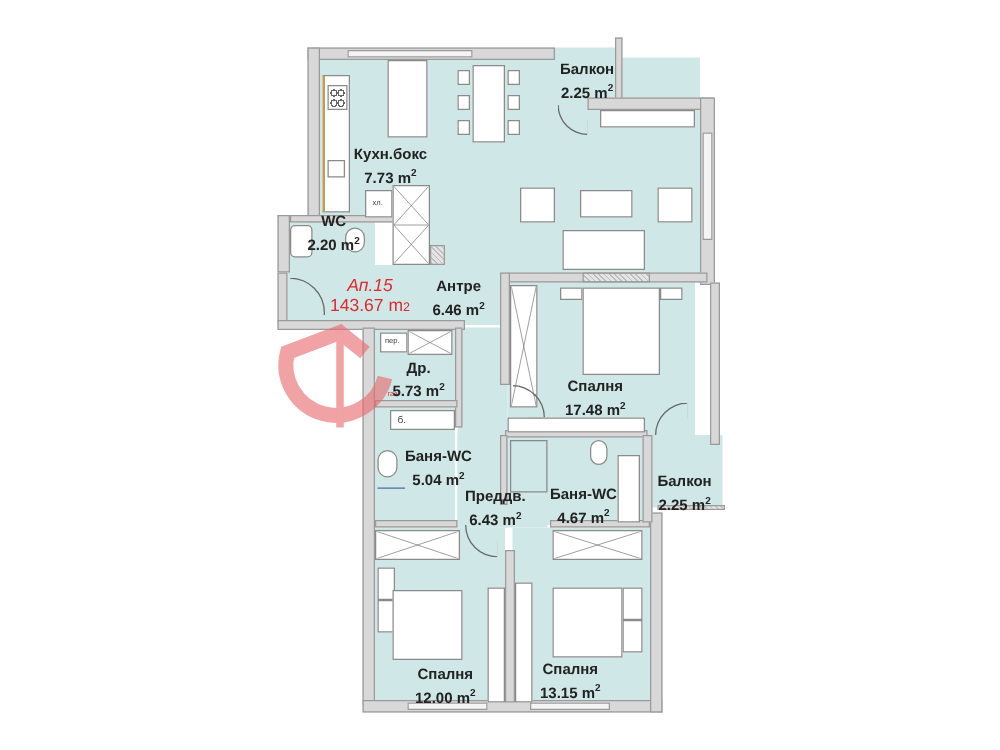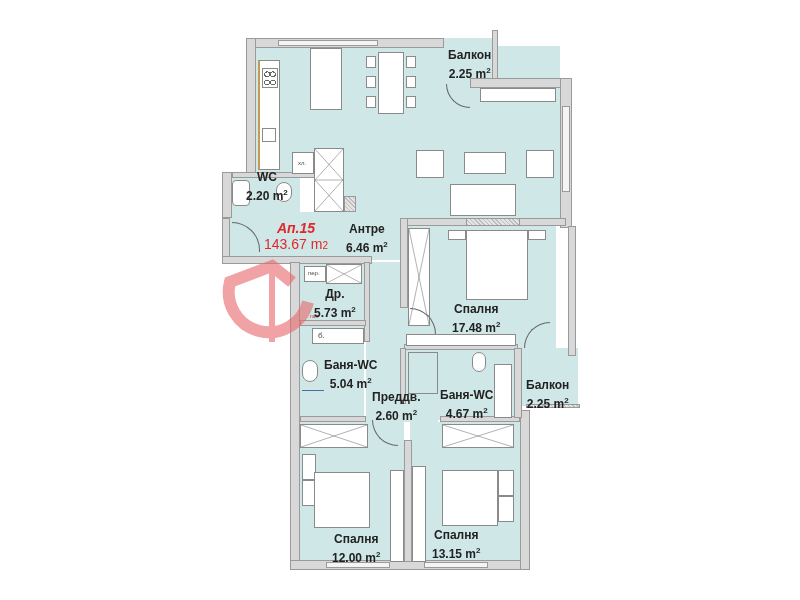--- a/index.html
+++ b/index.html
@@ -9,21 +9,21 @@
   .wall { position:absolute; background:#d8d8d8; border:1px solid #9a9a9a; box-sizing:border-box; }
   .hatch { position:absolute; background:repeating-linear-gradient(45deg,#bdbdbd 0 1px,#e4e4e4 1px 3px); border:1px solid #999; box-sizing:border-box; }
   .window { position:absolute; background:#f4f4f4; border:1px solid #9a9a9a; box-sizing:border-box; }
   .furn { position:absolute; background:#ffffff; border:1px solid #8a8a8a; box-sizing:border-box; }
   .wardrobe { position:absolute; background:#fff; border:1px solid #8a8a8a; box-sizing:border-box; overflow:hidden; }
   .wardrobe svg { position:absolute; left:0; top:0; width:100%; height:100%; }
   .label { position:absolute; text-align:center; font-weight:bold; color:#222; font-size:12px; line-height:15px; white-space:nowrap; }
   .label .area { display:block; }
   .label sup { font-size:8px; }
   .apt { position:absolute; color:#e0282c; text-align:center; white-space:nowrap; }
-  .apt .num { font-style:italic; font-weight:bold; font-size:14px; display:block; }
+  .apt .num { font-style:italic; font-weight:normal; font-size:14px; display:block; }
   .apt .tot { font-size:14px; display:block; }
   .watermark { position:absolute; left:200px; top:258px; width:400px; height:90px; opacity:0.62; }
   .watermark .text { position:absolute; left:150px; top:10px; font-size:56px; font-weight:bold; color:#e86a6d; letter-spacing:1px; font-family:"Liberation Sans", sans-serif; }
   .small { position:absolute; font-size:6px; color:#444; }
   .door { position:absolute; border:1px solid #666; box-sizing:border-box; }
 </style>
 </head>
 <body>
 
 <div class="plan">
@@ -173,20 +173,24 @@
     <svg width="150" height="90" viewBox="0 0 150 90" style="position:absolute;left:0;top:0;">
       <path d="M92 24 L72 8 L30 24 A36 36 0 1 0 108 44" fill="none" stroke="#e86a6d" stroke-width="12"></path>
       <path d="M72 8 L72 84" stroke="#e86a6d" stroke-width="6"></path>
     </svg>
   </div>
 
   <div class="label" style="left:448px;top:48px;">
     <span>Балкон</span>
     <span class="area"><span>2.25  m</span><sup>2</sup></span>
   </div>
+  <div class="label" style="left:283px;top:116px;">
+    <span>Кухн.бокс</span>
+    <span class="area"><span>7.73  m</span><sup>2</sup></span>
+  </div>
   <div class="label" style="left:246px;top:170px;">
     <span>WC</span>
     <span class="area"><span>2.20  m</span><sup>2</sup></span>
   </div>
   <div class="apt" style="left:264px;top:220px;">
     <span class="num">Ап.15</span>
     <span class="tot"><span>143.67 m</span><sub style="font-size:10px;vertical-align:baseline;">2</sub></span>
   </div>
   <div class="label" style="left:346px;top:222px;">
     <span>Антре</span>
@@ -199,21 +203,21 @@
   <div class="label" style="left:452px;top:302px;">
     <span>Спалня</span>
     <span class="area"><span>17.48  m</span><sup>2</sup></span>
   </div>
   <div class="label" style="left:324px;top:358px;">
     <span>Баня-WC</span>
     <span class="area"><span>5.04  m</span><sup>2</sup></span>
   </div>
   <div class="label" style="left:372px;top:390px;">
     <span>Преддв.</span>
-    <span class="area"><span>2.60  m</span><sup>2</sup></span>
+    <span class="area"><span>6.43  m</span><sup>2</sup></span>
   </div>
   <div class="label" style="left:440px;top:388px;">
     <span>Баня-WC</span>
     <span class="area"><span>4.67  m</span><sup>2</sup></span>
   </div>
   <div class="label" style="left:526px;top:378px;">
     <span>Балкон</span>
     <span class="area"><span>2.25  m</span><sup>2</sup></span>
   </div>
   <div class="label" style="left:332px;top:532px;">

